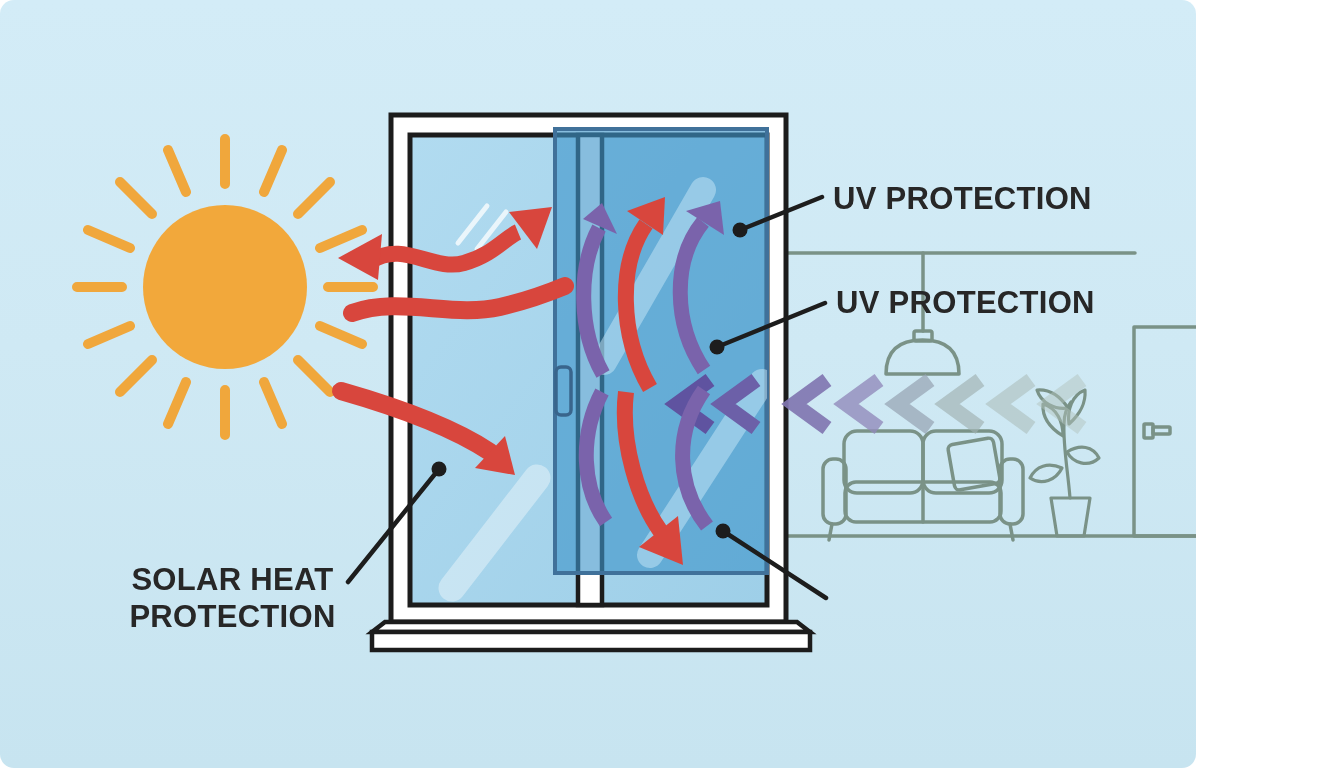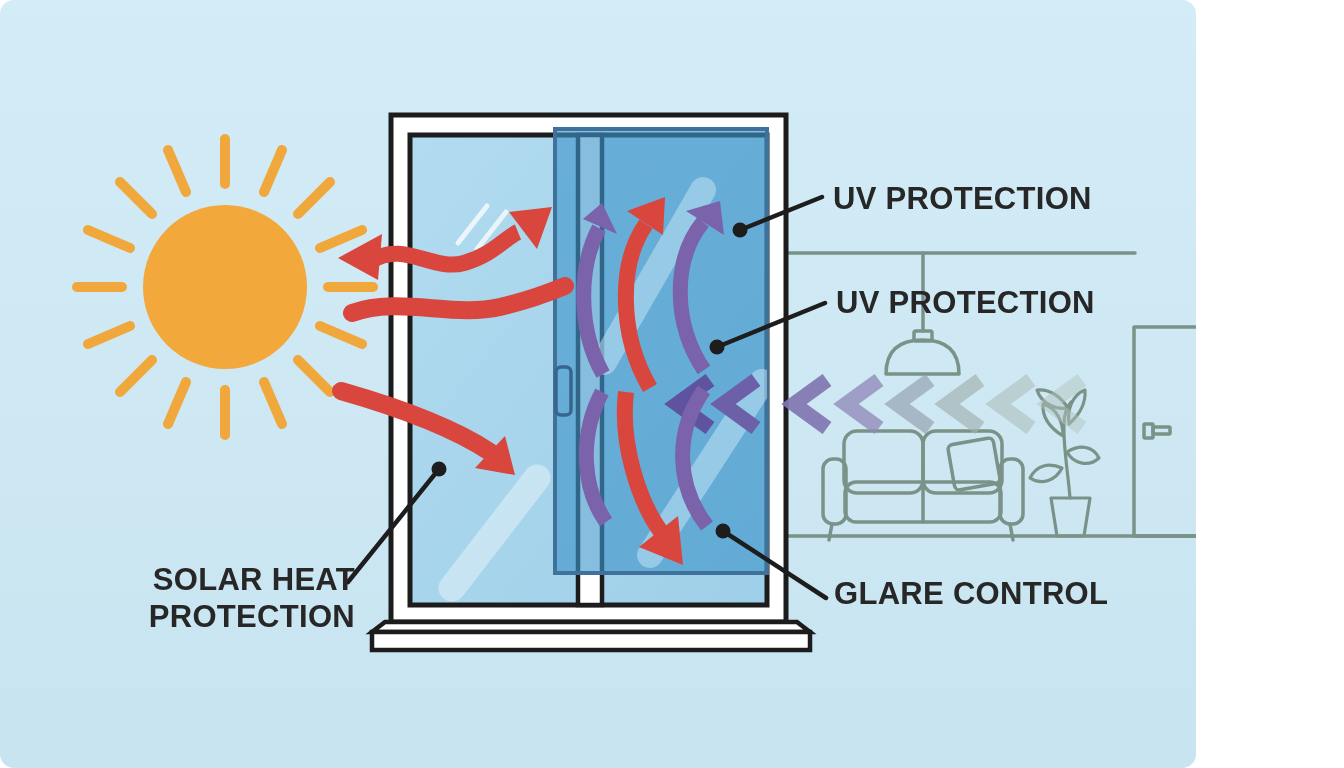--- a/index.html
+++ b/index.html
@@ -12,21 +12,21 @@
   #art{position:absolute;left:0;top:0;}
   .lbl{
     position:absolute;
     font-family:"Liberation Sans",sans-serif;
     font-weight:700;
     font-size:31px;
     color:#272727;
     letter-spacing:0.3px;
     white-space:nowrap;
   }
-  .lbl-center{text-align:right;line-height:37px;white-space:normal;}
+  .lbl-center{text-align:center;line-height:37px;white-space:normal;}
 </style>
 </head>
 <body>
 
 <div id="canvas">
 
 <svg id="art" width="1344" height="768" viewBox="0 0 1344 768">
 
   <defs>
     <clipPath id="glassClip">
@@ -154,20 +154,19 @@
     <circle cx="723" cy="531" r="7.5" stroke="none"></circle>
     <path d="M439,469 L348,582"></path>
     <circle cx="439" cy="469" r="7.5" stroke="none"></circle>
   </g>
 </svg>
 
   <div class="lbl" style="left:833px;top:181px;">UV PROTECTION</div>
 
   <div class="lbl" style="left:836px;top:285px;">UV PROTECTION</div>
 
-  <div class="lbl" style="left:834px;top:576px;">GLARE CONTROL</div>
 
   <div class="lbl lbl-center" style="left:110px;top:561px;width:245px;">
     <span>SOLAR HEAT</span><br>
     <span>PROTECTION</span>
   </div>
 
 </div>
 
 </body></html>

